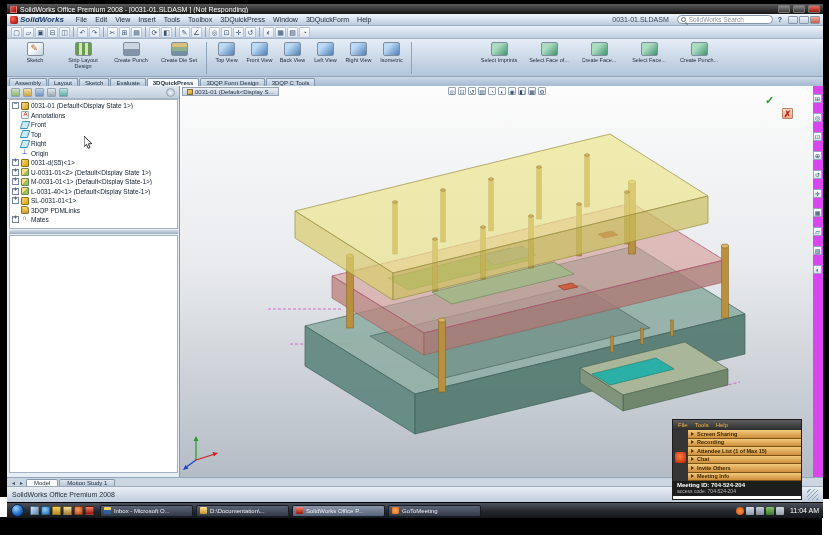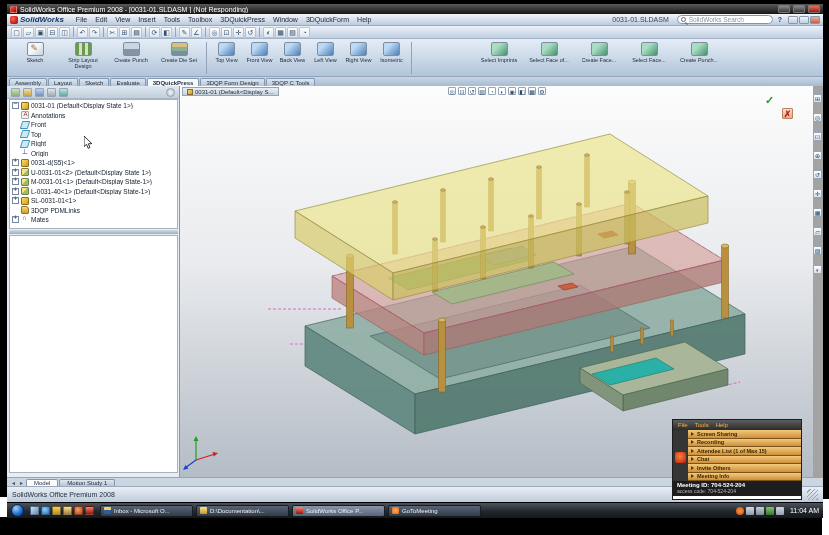--- a/index.html
+++ b/index.html
@@ -2,21 +2,21 @@
 <html><head>
 <meta charset="utf-8">
 <style>
 *{margin:0;padding:0;box-sizing:border-box}
 body{font-family:"Liberation Sans",sans-serif;background:#000;width:829px;height:535px;overflow:hidden}
 .screen{position:relative;width:829px;height:535px;background:#000;overflow:hidden}
 .edge-white-left{position:absolute;left:0;top:497px;width:7px;height:20px;background:#fff}
 .edge-white-right{position:absolute;left:822px;top:499px;width:7px;height:36px;background:#fff}
 
 
-.app{position:absolute;left:7px;top:4px;width:816px;height:498px;background:#a3a3a3;overflow:hidden}
+.app{position:absolute;left:7px;top:4px;width:816px;height:498px;background:#d946ef;overflow:hidden}
 
 
 .titlebar{position:absolute;left:0;top:0;width:100%;height:10px;background:linear-gradient(#5a5a5a,#161616);display:flex;align-items:center;gap:3px;padding:0 3px}
 .app-ico{width:7px;height:7px;background:linear-gradient(135deg,#ff5040,#8a0c0c);border:1px solid rgba(255,255,255,.3);flex:0 0 7px}
 .title-text{color:#fff;font-size:7px;line-height:1;flex:1;white-space:nowrap;overflow:hidden}
 .win-btn{width:12px;height:8px;border:1px solid #777;background:linear-gradient(#8a8a8a,#3a3a3a);border-radius:1px;flex:0 0 12px}
 .win-btn.close{background:linear-gradient(#e87060,#9c1808)}
 
 
 .menubar{position:absolute;left:0;top:10px;width:100%;height:12px;background:linear-gradient(#f2f6fb,#bccbde);display:flex;align-items:center;border-bottom:1px solid #97a9bf;padding:0 3px}

